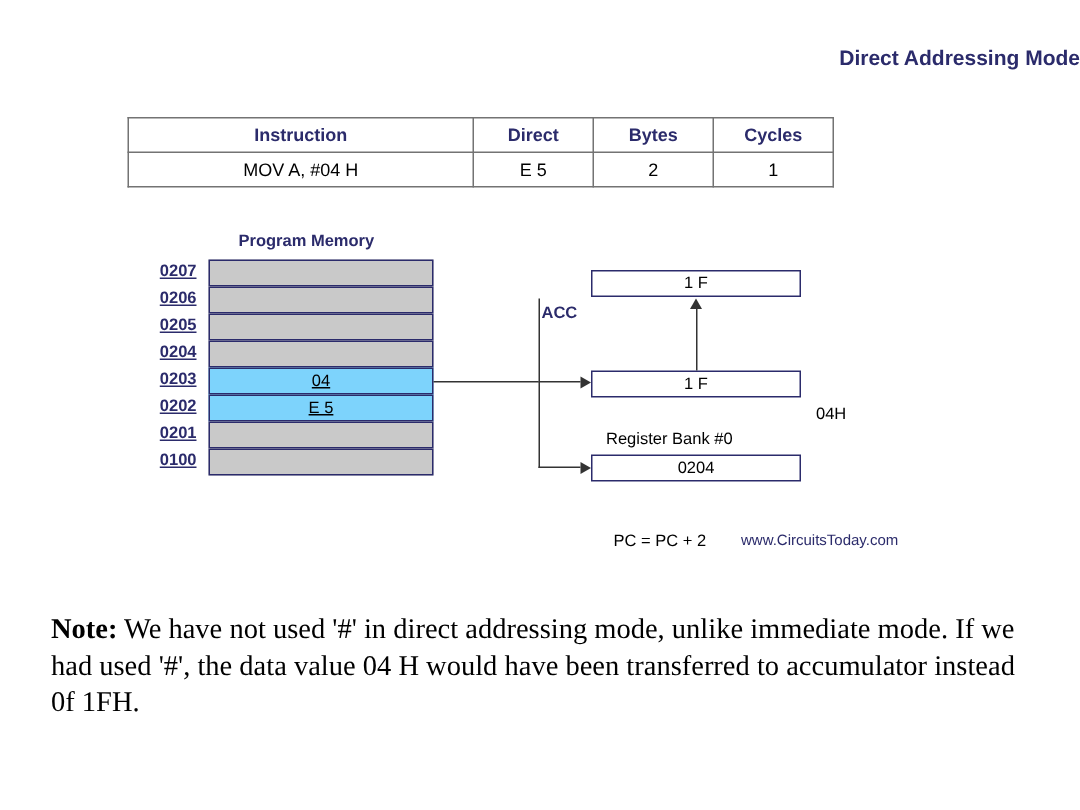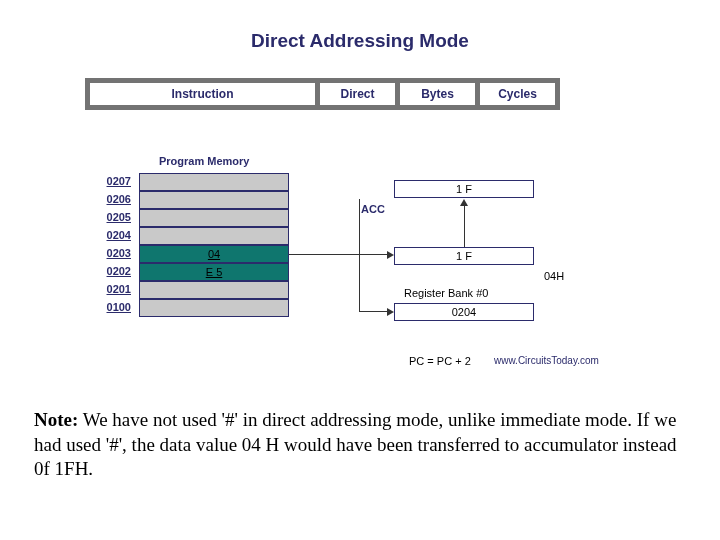--- a/index.html
+++ b/index.html
@@ -1,46 +1,52 @@
 <!DOCTYPE html>
 <html><head>
 <meta charset="utf-8">
 <style>
   * { box-sizing: border-box; }
   body { margin: 0; width: 720px; height: 540px; font-family: Arial, sans-serif; background: #fff; position: relative; }
-  .title { position: absolute; top: 30px; left: 0; right: 0; text-align: center; color: #2b2b6b; font-size: 19px; font-weight: bold; }
+  .title { position: absolute; top: 30px; left: 0; right: 0; text-align: right; color: #2b2b6b; font-size: 14px; font-weight: bold; }
   .tbl { position: absolute; top: 78px; left: 85px; border-collapse: collapse; }
-  .tbl td { border: 5px solid #737373; text-align: center; font-size: 12px; padding: 4px 0; }
+  .tbl td { border: 1px solid #737373; text-align: center; font-size: 12px; padding: 4px 0; }
   .tbl .h { color: #2b2b6b; font-weight: bold; }
   .c1 { width: 230px; } .c2 { width: 80px; } .c3 { width: 80px; } .c4 { width: 80px; }
   .diag { position: absolute; top: 155px; left: 99px; width: 530px; height: 220px; }
   .pm-title { position: absolute; top: 0; left: 60px; color: #2b2b6b; font-size: 11px; font-weight: bold; }
   .addr { position: absolute; color: #2b2b6b; font-size: 11px; font-weight: bold; width: 32px; text-align: right; text-decoration: underline; }
   .mcell { position: absolute; left: 40px; width: 150px; height: 18px; border: 1px solid #2b2b6b; background: #c9c9c9; font-size: 11px; text-align: center; line-height: 16px; color: #000; }
-  .mcell.white { background: #0f766e; text-decoration: underline; }
+  .mcell.white { background: #7dd3fc; text-decoration: underline; }
   .box { position: absolute; border: 1px solid #2b2b6b; background: #fff; font-size: 11px; text-align: center; }
   .lbl { position: absolute; color: #2b2b6b; font-size: 11px; font-weight: bold; margin-top: 20px; }
   .line { position: absolute; background: #333; }
   .arrow-up { position: absolute; width: 0; height: 0; border-left: 4px solid transparent; border-right: 4px solid transparent; border-bottom: 7px solid #333; }
   .arrow-right { position: absolute; width: 0; height: 0; border-top: 4px solid transparent; border-bottom: 4px solid transparent; border-left: 7px solid #333; }
   .note { position: absolute; top: 408px; left: 34px; width: 655px; font-size: 19px; font-family: "Times New Roman", serif; line-height: 1.3; }
   .credit { position: absolute; color: #2b2b6b; font-size: 10px; }
 </style>
 </head>
 <body>
 
 <div class="title">Direct Addressing Mode</div>
 
 <table class="tbl">
   <tbody>
       <tr>
     <td class="h c1">Instruction</td>
     <td class="h c2">Direct</td>
     <td class="h c3">Bytes</td>
     <td class="h c4">Cycles</td>
+  </tr>
+  <tr>
+    <td class="c1">MOV A, #04 H</td>
+    <td class="c2">E 5</td>
+    <td class="c3">2</td>
+    <td class="c4">1</td>
   </tr>
 </tbody>
   </table>
 
 <div class="diag">
   <div class="pm-title">Program Memory</div>
 
   <div class="addr" style="top:20px;left:0">0207</div>
   <div class="addr" style="top:38px;left:0">0206</div>
   <div class="addr" style="top:56px;left:0">0205</div>

